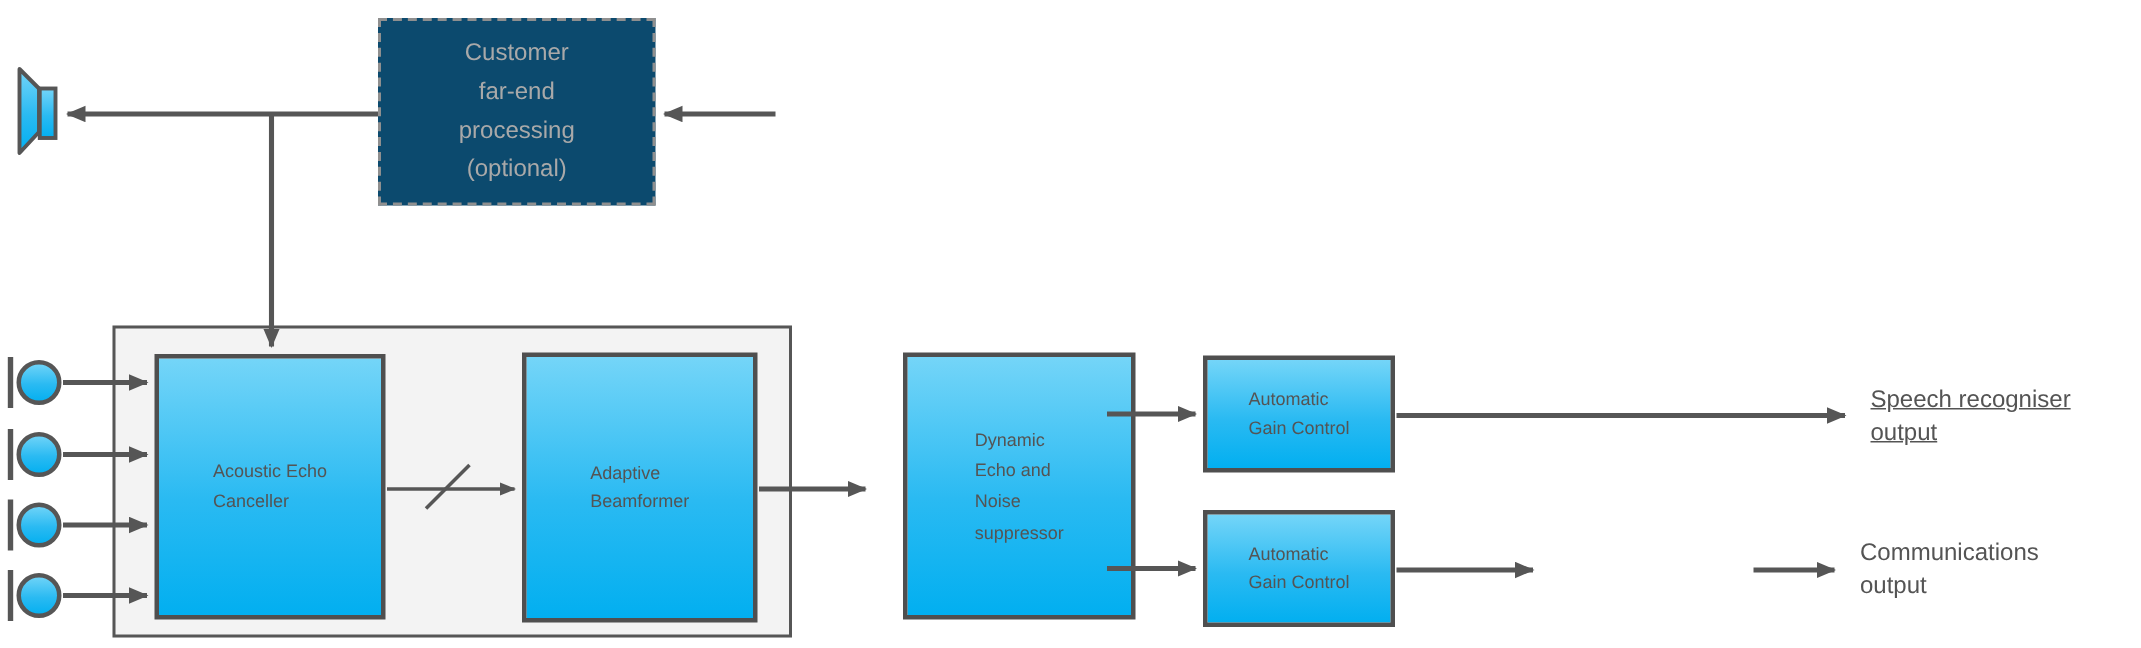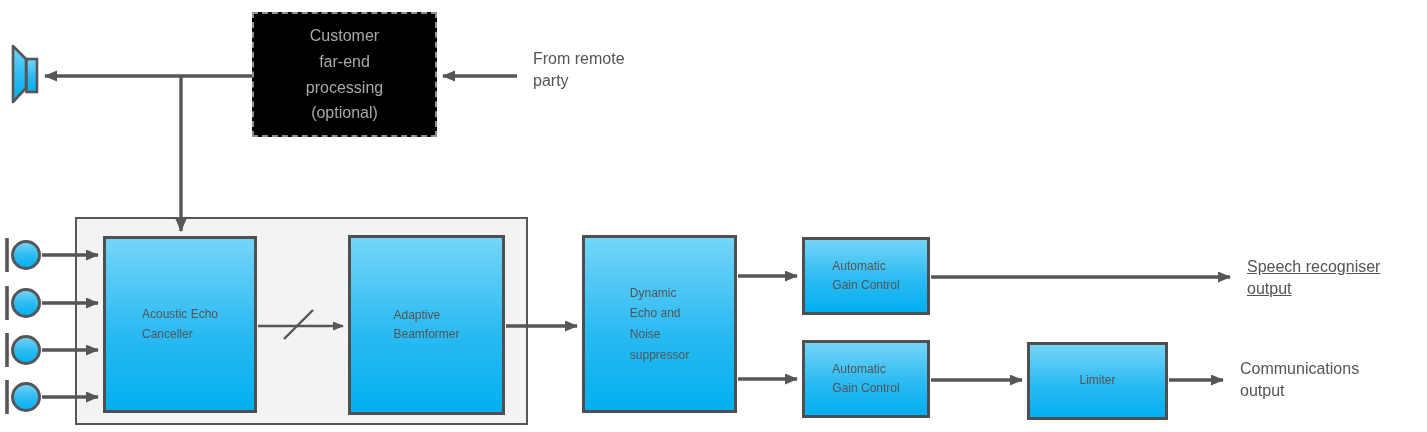--- a/index.html
+++ b/index.html
@@ -16,32 +16,32 @@
     background:linear-gradient(180deg,#74d5f8 0%,#2abaf2 55%,#02aff0 100%);
     border:3px solid #4f4f4f;
     display:flex;align-items:center;justify-content:center;
     text-align:left;
     color:#545454;
     font-size:12px;
     line-height:1.6;
     white-space:pre-line;
     z-index:3;
   }
-  .node.tall4{line-height:1.72;}
+  .node.tall4{line-height:1.72;margin-left:20px;}
   .container-box{
     position:absolute;
     box-sizing:border-box;
     background:#f3f3f3;
     border:2.5px solid #565656;
     z-index:1;
   }
   .dashed-box{
     position:absolute;
     box-sizing:border-box;
-    background:#000000;
+    background:#0c4a6e;
     border:2px dashed #8f8f8f;
     display:flex;align-items:center;justify-content:center;
     text-align:center;
     color:#a9a9a9;
     font-size:16px;
     line-height:1.62;
     white-space:pre-line;
     z-index:2;
   }
   .annotation{
@@ -92,26 +92,21 @@
   <div class="node" style="left:802px;top:237px;width:128px;height:78px;">
     <span>Automatic
 Gain Control</span>
   </div>
 
   <div class="node" style="left:802px;top:340px;width:128px;height:78px;">
     <span>Automatic
 Gain Control</span>
   </div>
 
-  <div class="node" style="left:1027px;top:342px;width:141px;height:78px;">
-    <span>Limiter</span>
-  </div>
 
-  <div class="annotation" style="left:533px;top:48px;">From remote
-party</div>
 
 
   <div class="annotation" style="left:1247px;top:256px;text-decoration:underline;">Speech recogniser
 output</div>
 
   <div class="annotation" style="left:1240px;top:358px;">Communications
 output</div>
 
   <svg id="wire-layer" viewBox="0 0 1427 432" xmlns="http://www.w3.org/2000/svg">
     <defs>

